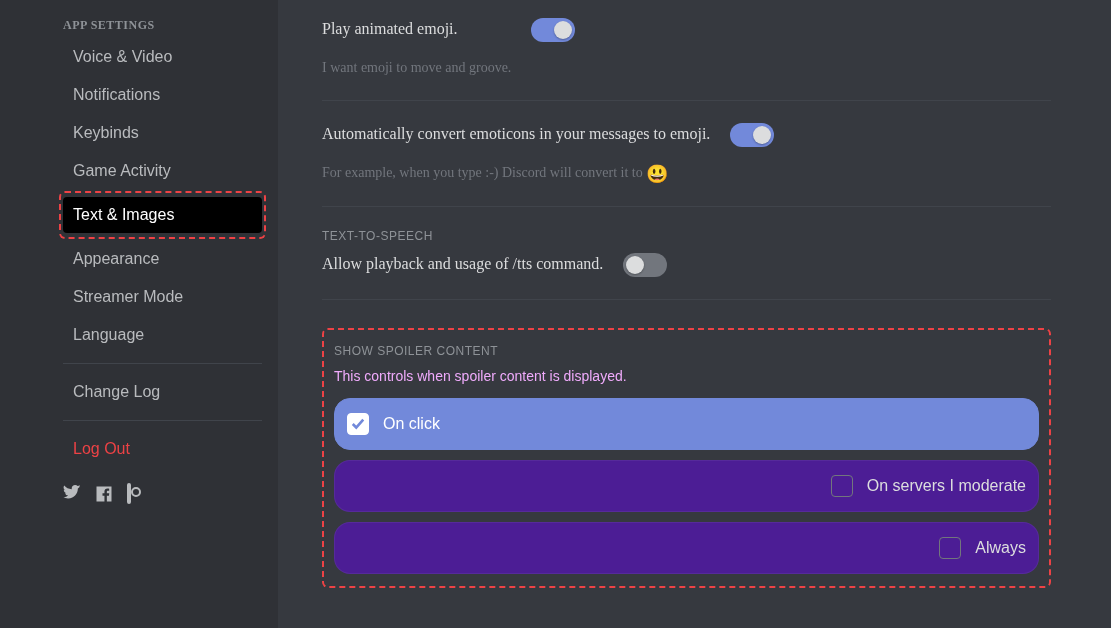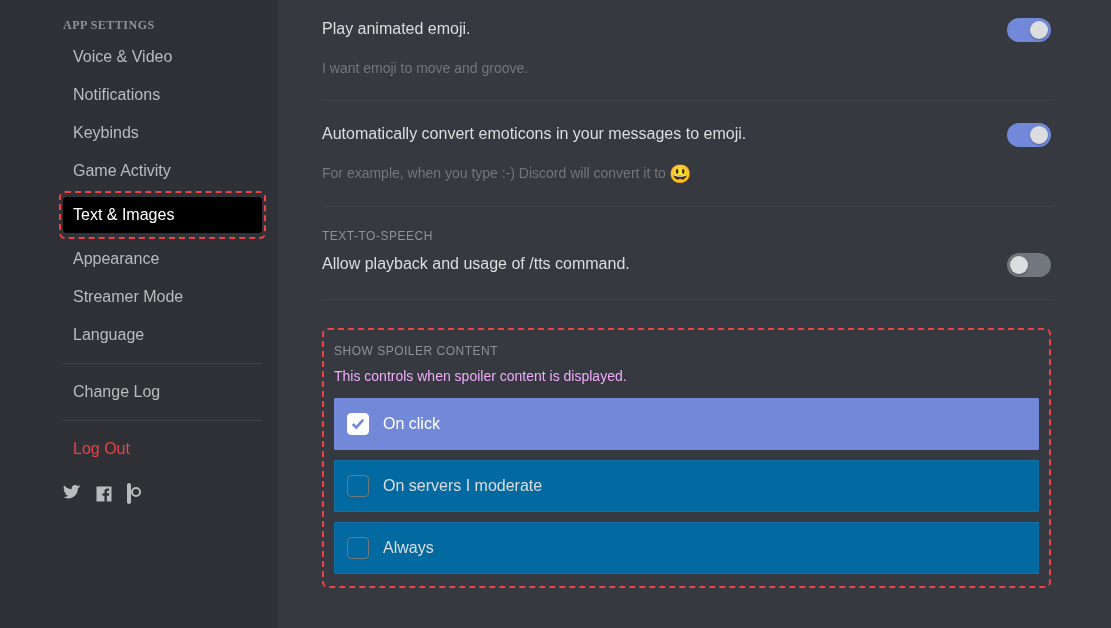--- a/index.html
+++ b/index.html
@@ -70,23 +70,23 @@
   .social-icons .ig { width:18px; height:18px; border:2px solid #b9bbbe; border-radius:5px; position:relative; }
   .social-icons .ig::after { content:""; position:absolute; width:6px; height:6px; border:2px solid #b9bbbe; border-radius:50%; top:2px; left:2px; }
 
   .main {
     flex: 1;
     padding: 18px 60px 20px 44px;
     overflow: hidden;
   }
   .setting-row {
     display: flex;
-    justify-content: space-between;
     align-items: flex-start;
     gap: 20px;
+    font-family: Liberation Serif, serif;
   }
   .setting-title {
     color: #dcddde;
     font-size: 16px;
     font-weight: 400;
     line-height: 22px;
   }
   .setting-desc {
     color: #72767d;
     font-size: 14px;
@@ -143,34 +143,35 @@
   .spoiler-desc {
     color: #f0abfc;
     font-size: 14px;
     margin-bottom: 14px;
   }
   .radio-option {
     display: flex;
     align-items: center;
     gap: 14px;
     padding: 14px 12px;
-    border-radius: 1px;
+    border-radius: 16px;
     margin-bottom: 10px;
     cursor: pointer;
     font-size: 16px;
     color: #dcddde;
     border: 1px solid rgba(255,255,255,0.06);
   }
   .radio-option.selected {
     background: #7289da;
     color: #ffffff;
     border: 1px solid #7289da;
   }
   .radio-option:not(.selected) {
-    background: #0369a1;
+    background: #4c1d95;
+    justify-content: flex-end;
   }
   .radio-check {
     width: 22px;
     height: 22px;
     border-radius: 4px;
     border: 1.5px solid #72767d;
     flex-shrink: 0;
     display: flex;
     align-items: center;
     justify-content: center;

